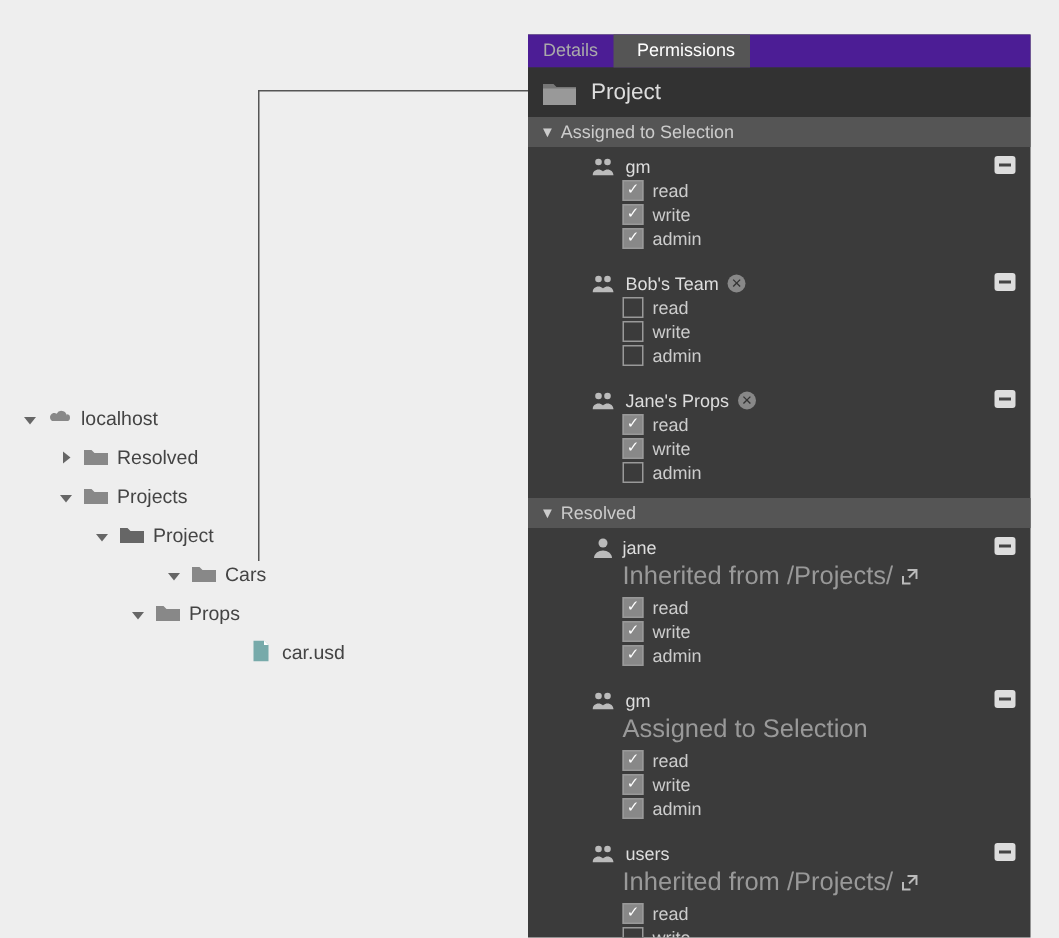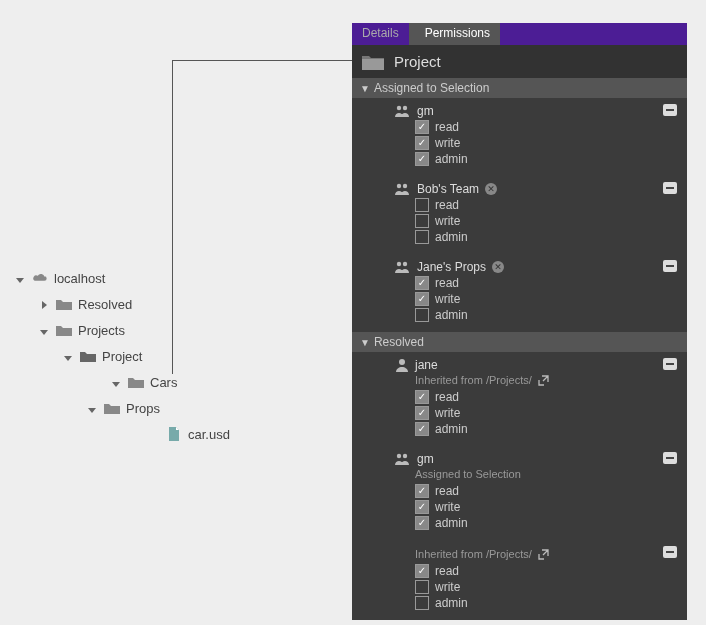--- a/index.html
+++ b/index.html
@@ -22,21 +22,21 @@
 .hdr-title { font-size:15px; color:#ddd; }
 .sect { background:#555; padding:3px 8px; display:flex; align-items:center; }
 .sect-exp { margin-right:4px; font-size:10px; }
 .grp { padding:6px 10px 8px 10px; position:relative;margin-left:33px; }
 .grp-hd { display:flex; align-items:center; }
 .grp-ic { color:#bbb; margin-right:6px; }
 .grp-nm { color:#ddd; }
 .rm { width:12px; height:12px; border-radius:50%; background:#888; color:#333; display:inline-flex; align-items:center; justify-content:center; font-size:9px; margin-left:6px; cursor:pointer; }
 .coll { position:absolute; right:10px; top:6px; width:14px; height:12px; background:#ddd; border-radius:2px; cursor:pointer; display:flex; align-items:center; justify-content:center; }
 .coll::after { content:""; width:8px; height:2px; background:#444; }
-.sub { color:#999; font-size:11px; margin:2px 0 4px 20px; display:flex; align-items:center; gap:6px; }
+.sub { color:#999; font-size:17px; margin:2px 0 4px 20px; display:flex; align-items:center; gap:6px; }
 .link { color:#bbb; cursor:pointer; font-size:11px; }
 .perm { display:flex; align-items:center; margin:2px 0 2px 20px; }
 .cb { width:12px; height:12px; border:1px solid #999; margin-right:6px; display:inline-flex; align-items:center; justify-content:center; cursor:pointer; }
 .cb.on { background:#888; }
 .cb.on::after { content:"✓"; font-size:10px; color:#fff; line-height:1; }
 .cb.off { background:#3b3b3b; }
 .pl { color:#ccc; }
 
 .connector { position:absolute; border:1px solid #555; border-right:none; border-bottom:none; }
 
@@ -275,20 +275,30 @@
         <div class="perm">
           <span class="cb on"></span>
           <span class="pl">write</span>
         </div>
         <div class="perm">
           <span class="cb on"></span>
           <span class="pl">admin</span>
         </div>
       </div>
       <div class="grp">
+        <div class="grp-hd">
+          <span class="grp-ic">
+            <svg width="16" height="12" viewBox="0 0 16 12">
+              <circle cx="4" cy="3" r="2.2" fill="#bbb"></circle>
+              <circle cx="10" cy="3" r="2.2" fill="#bbb"></circle>
+              <path fill="#bbb" d="M0 12c0-2.5 2-4 4-4s4 1.5 4 4z M6 12c0-2.5 2-4 4-4s4 1.5 4 4z"></path>
+            </svg>
+          </span>
+          <span class="grp-nm">users</span>
+        </div>
         <span class="coll"></span>
         <div class="sub">
           <span>Inherited from /Projects/</span>
           <span class="link">
             <svg width="11" height="11" viewBox="0 0 11 11">
               <path fill="none" stroke="#bbb" stroke-width="1.3" d="M4 1h6v6M10 1L5 6M6 10H1V5"></path>
             </svg>
           </span>
         </div>
         <div class="perm">

